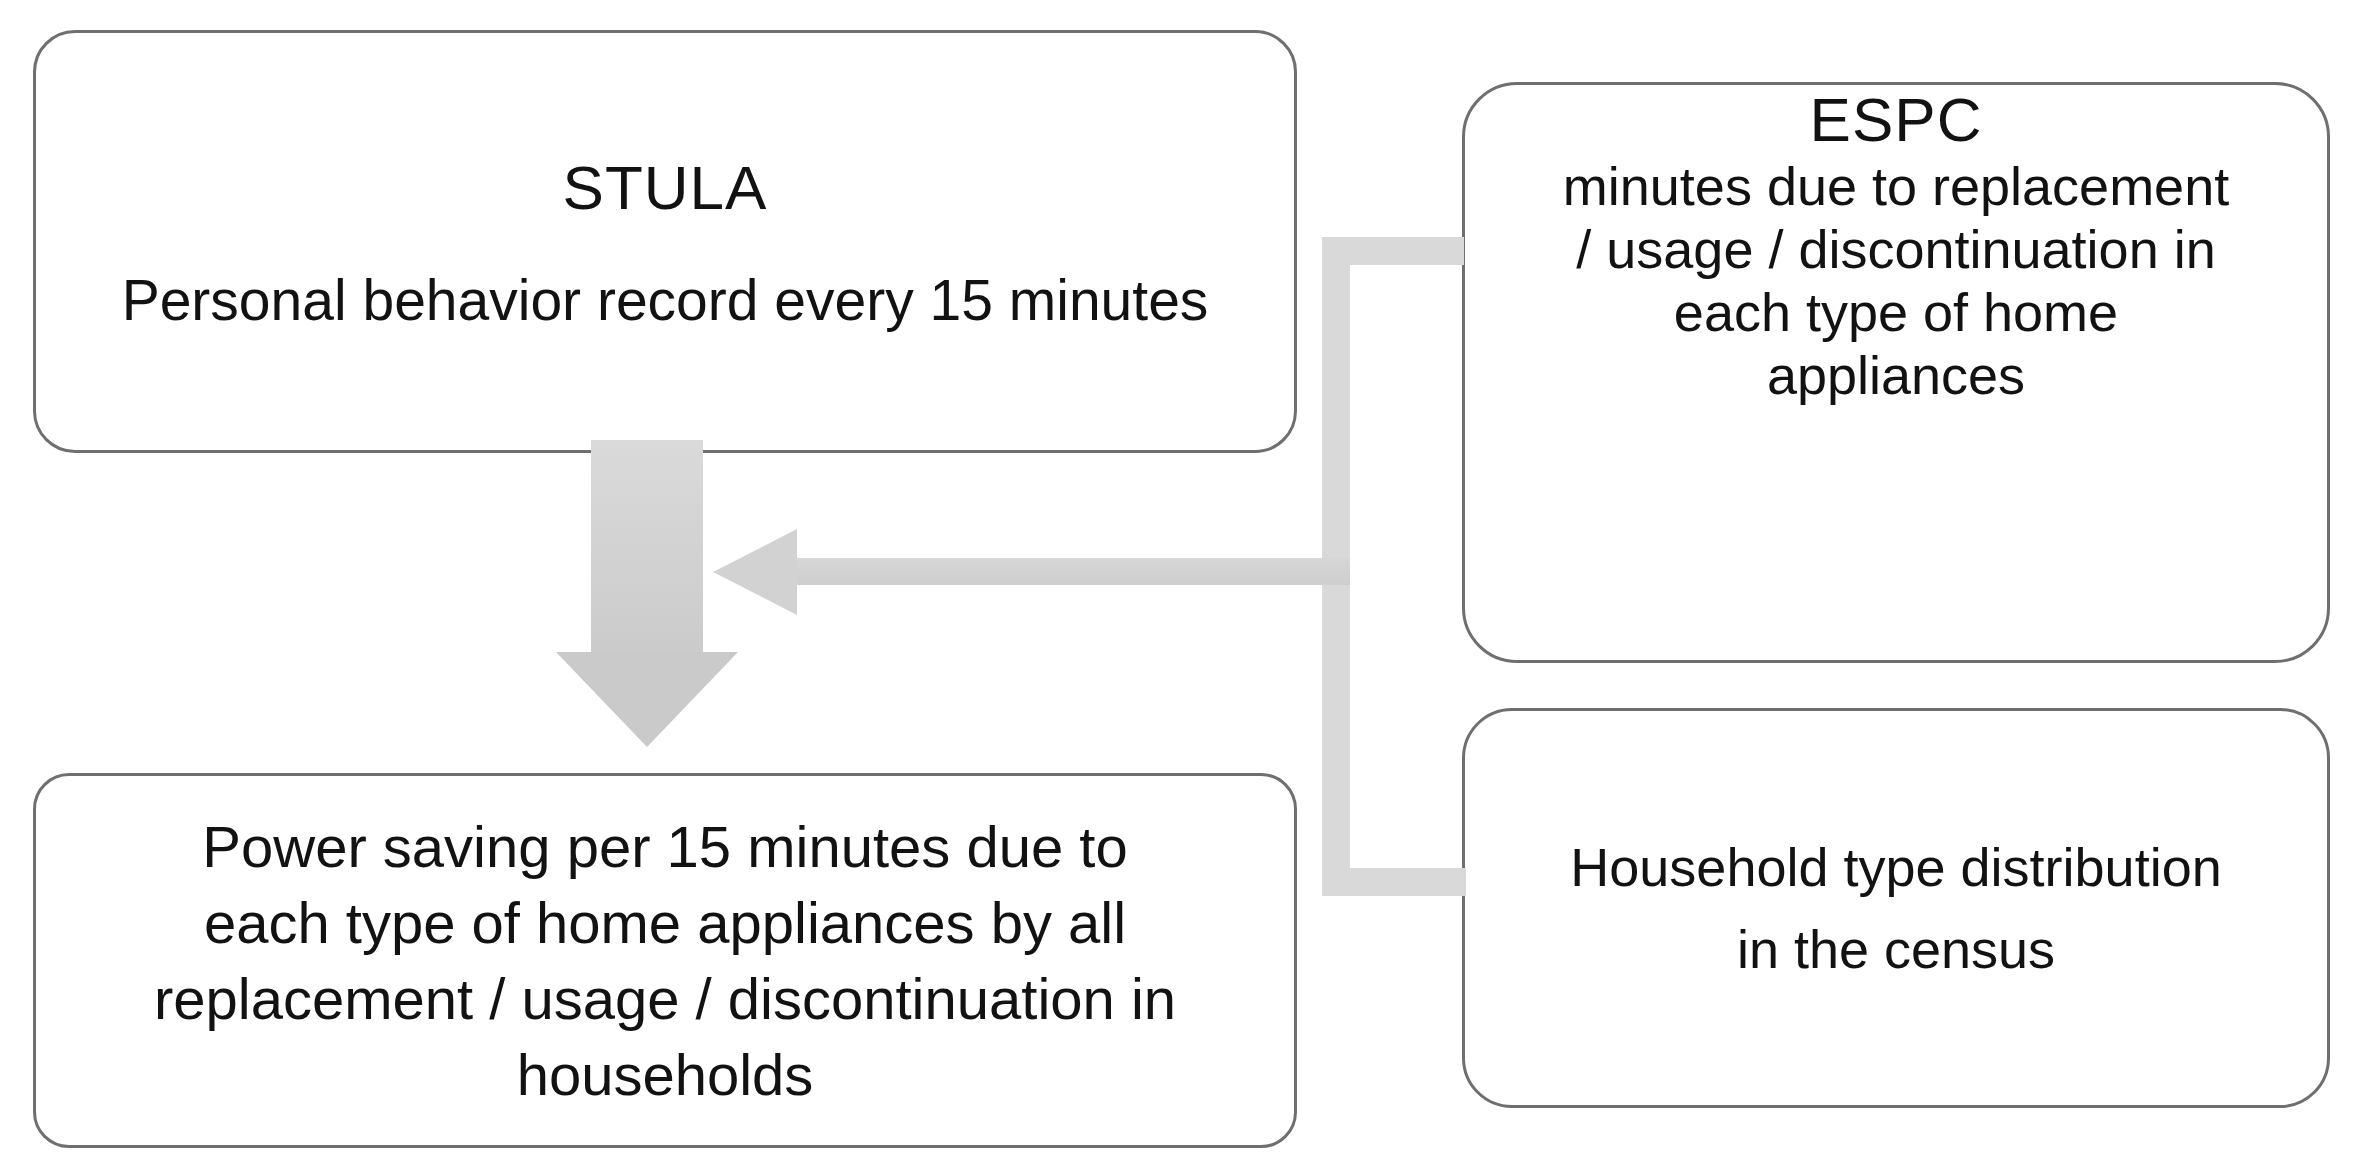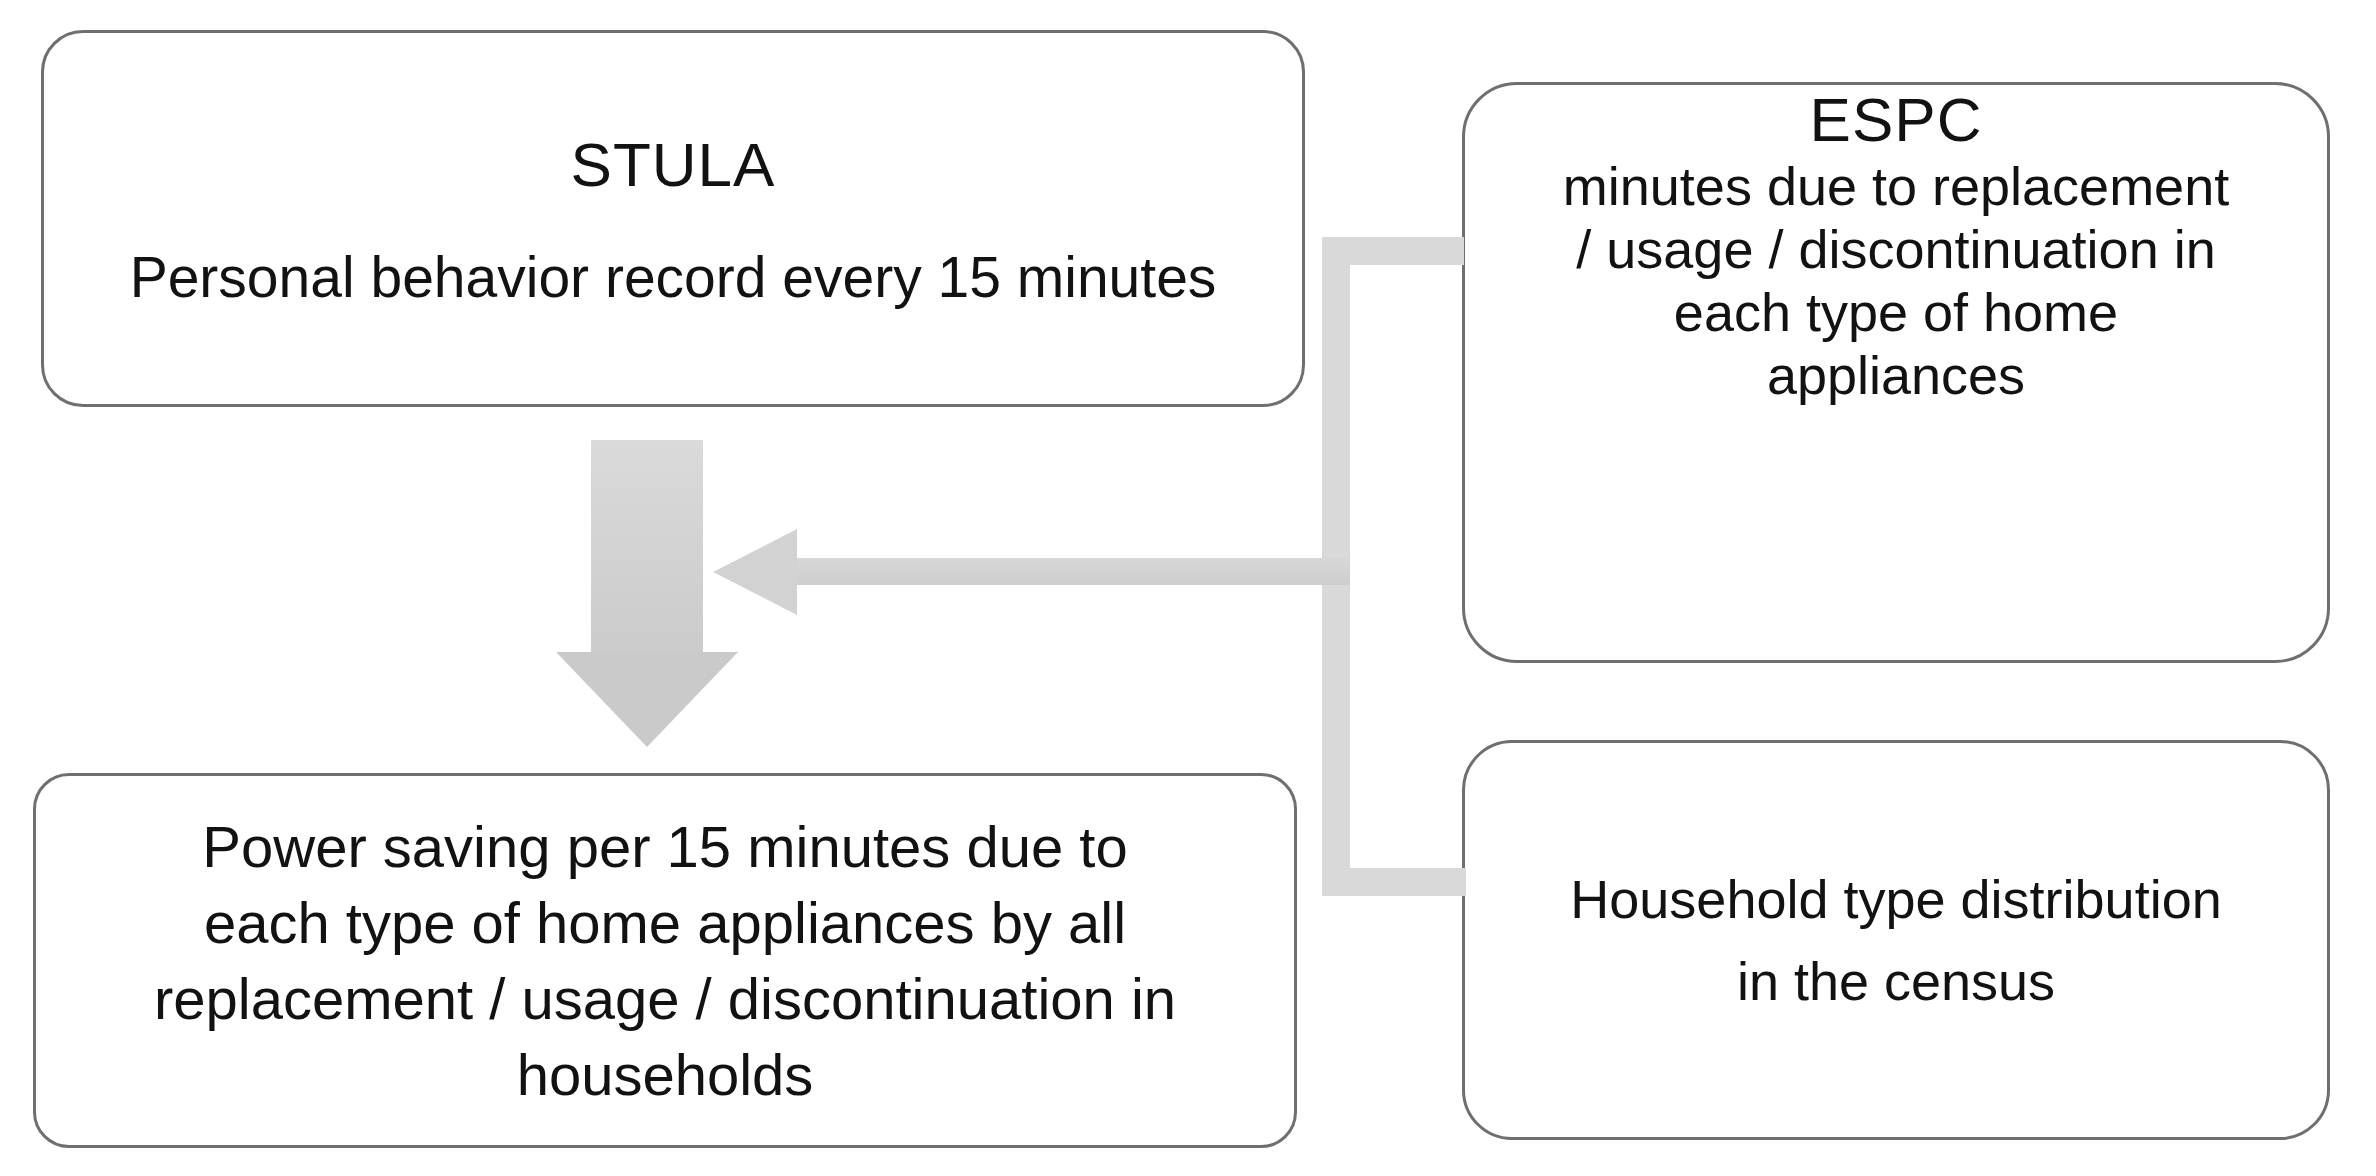--- a/index.html
+++ b/index.html
@@ -30,42 +30,41 @@
     font-size: 62px;
     line-height: 70px;
     letter-spacing: 1px;
     white-space: nowrap;
   }
   .box .line {
     white-space: nowrap;
   }
 
   .box-stula {
-    left: 41px; top: 30px;
-    width: 1264px; height: 377px;
+    left: 33px; top: 30px;
+    width: 1264px; height: 423px;
     border-radius: 42px;
     justify-content: center;
   }
   .box-stula .title { margin-bottom: 46px; }
   .box-stula .line { font-size: 57px; line-height: 62px; }
 
   .box-espc {
     left: 1462px; top: 82px;
     width: 868px; height: 581px;
     border-radius: 55px;
     justify-content: flex-start;
   }
   .box-espc .line { font-size: 54px; line-height: 63px; }
 
   .box-household {
     left: 1462px; top: 708px;
     width: 868px; height: 400px;
     border-radius: 50px;
     justify-content: center;
-    margin-top: 32px;
   }
   .box-household .line { font-size: 54px; line-height: 82px; }
 
   .box-result {
     left: 33px; top: 773px;
     width: 1264px; height: 375px;
     border-radius: 36px;
     justify-content: center;
   }
   .box-result .line { font-size: 58px; line-height: 76px; }

